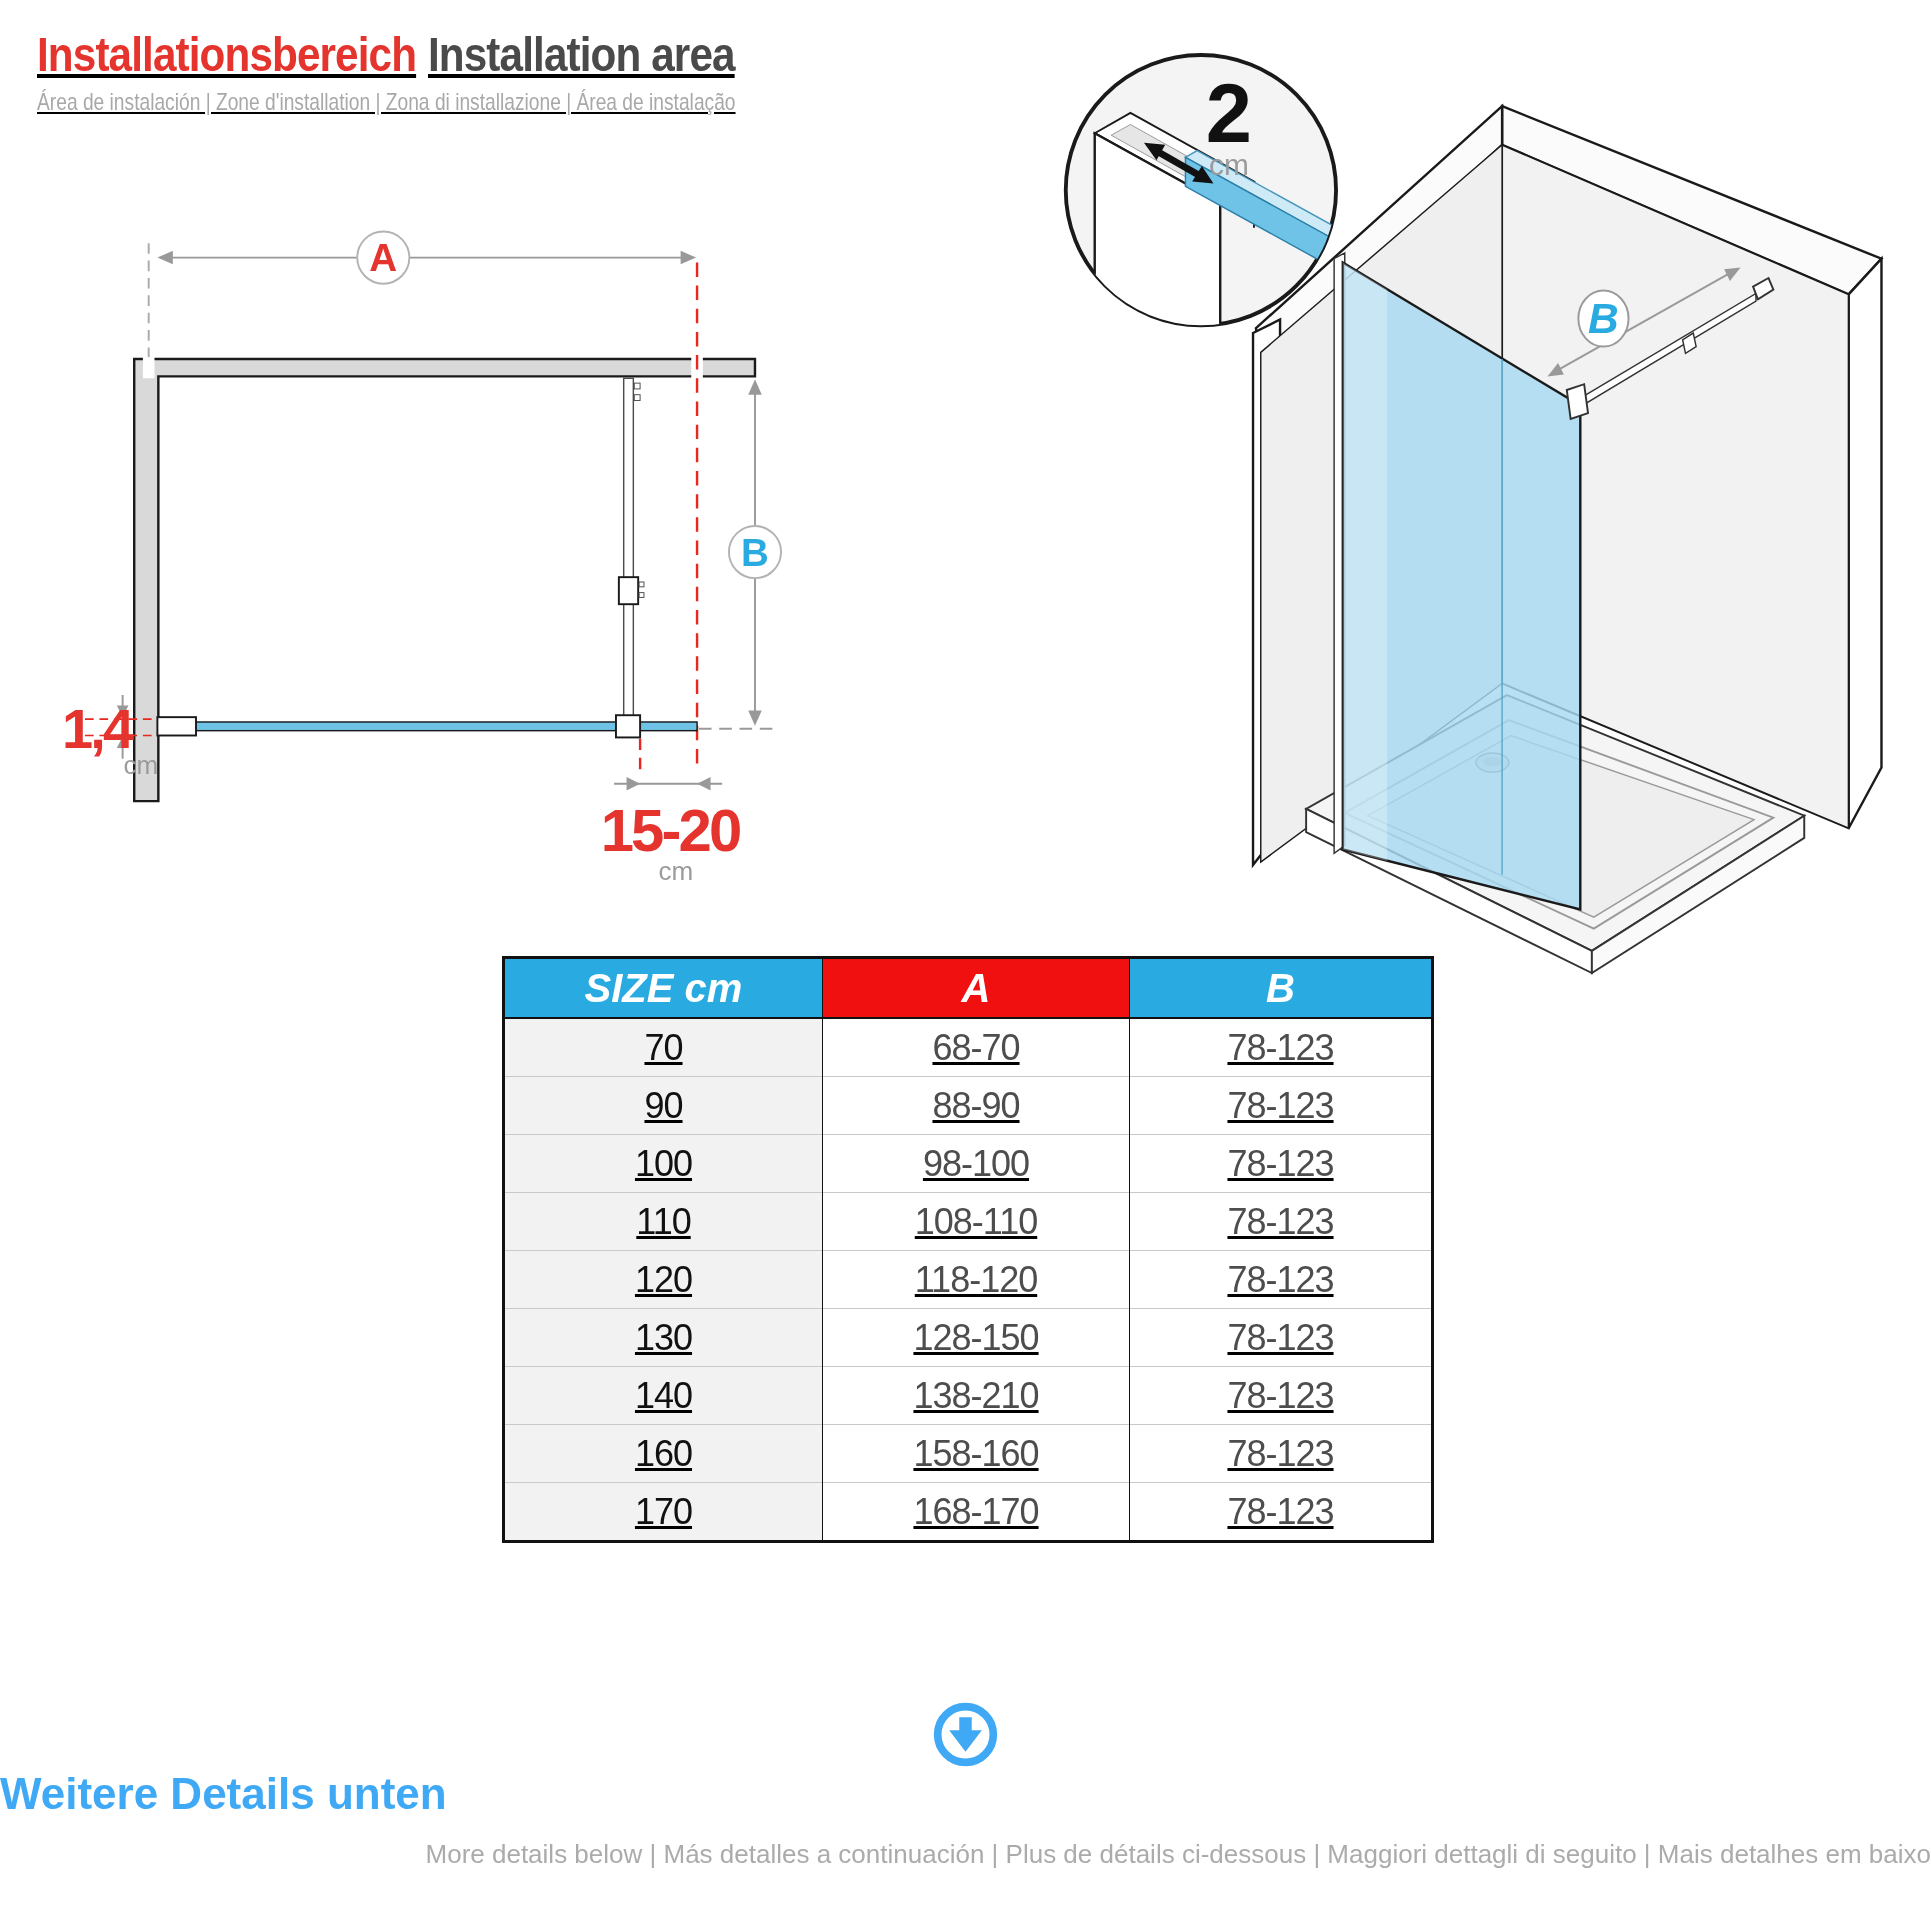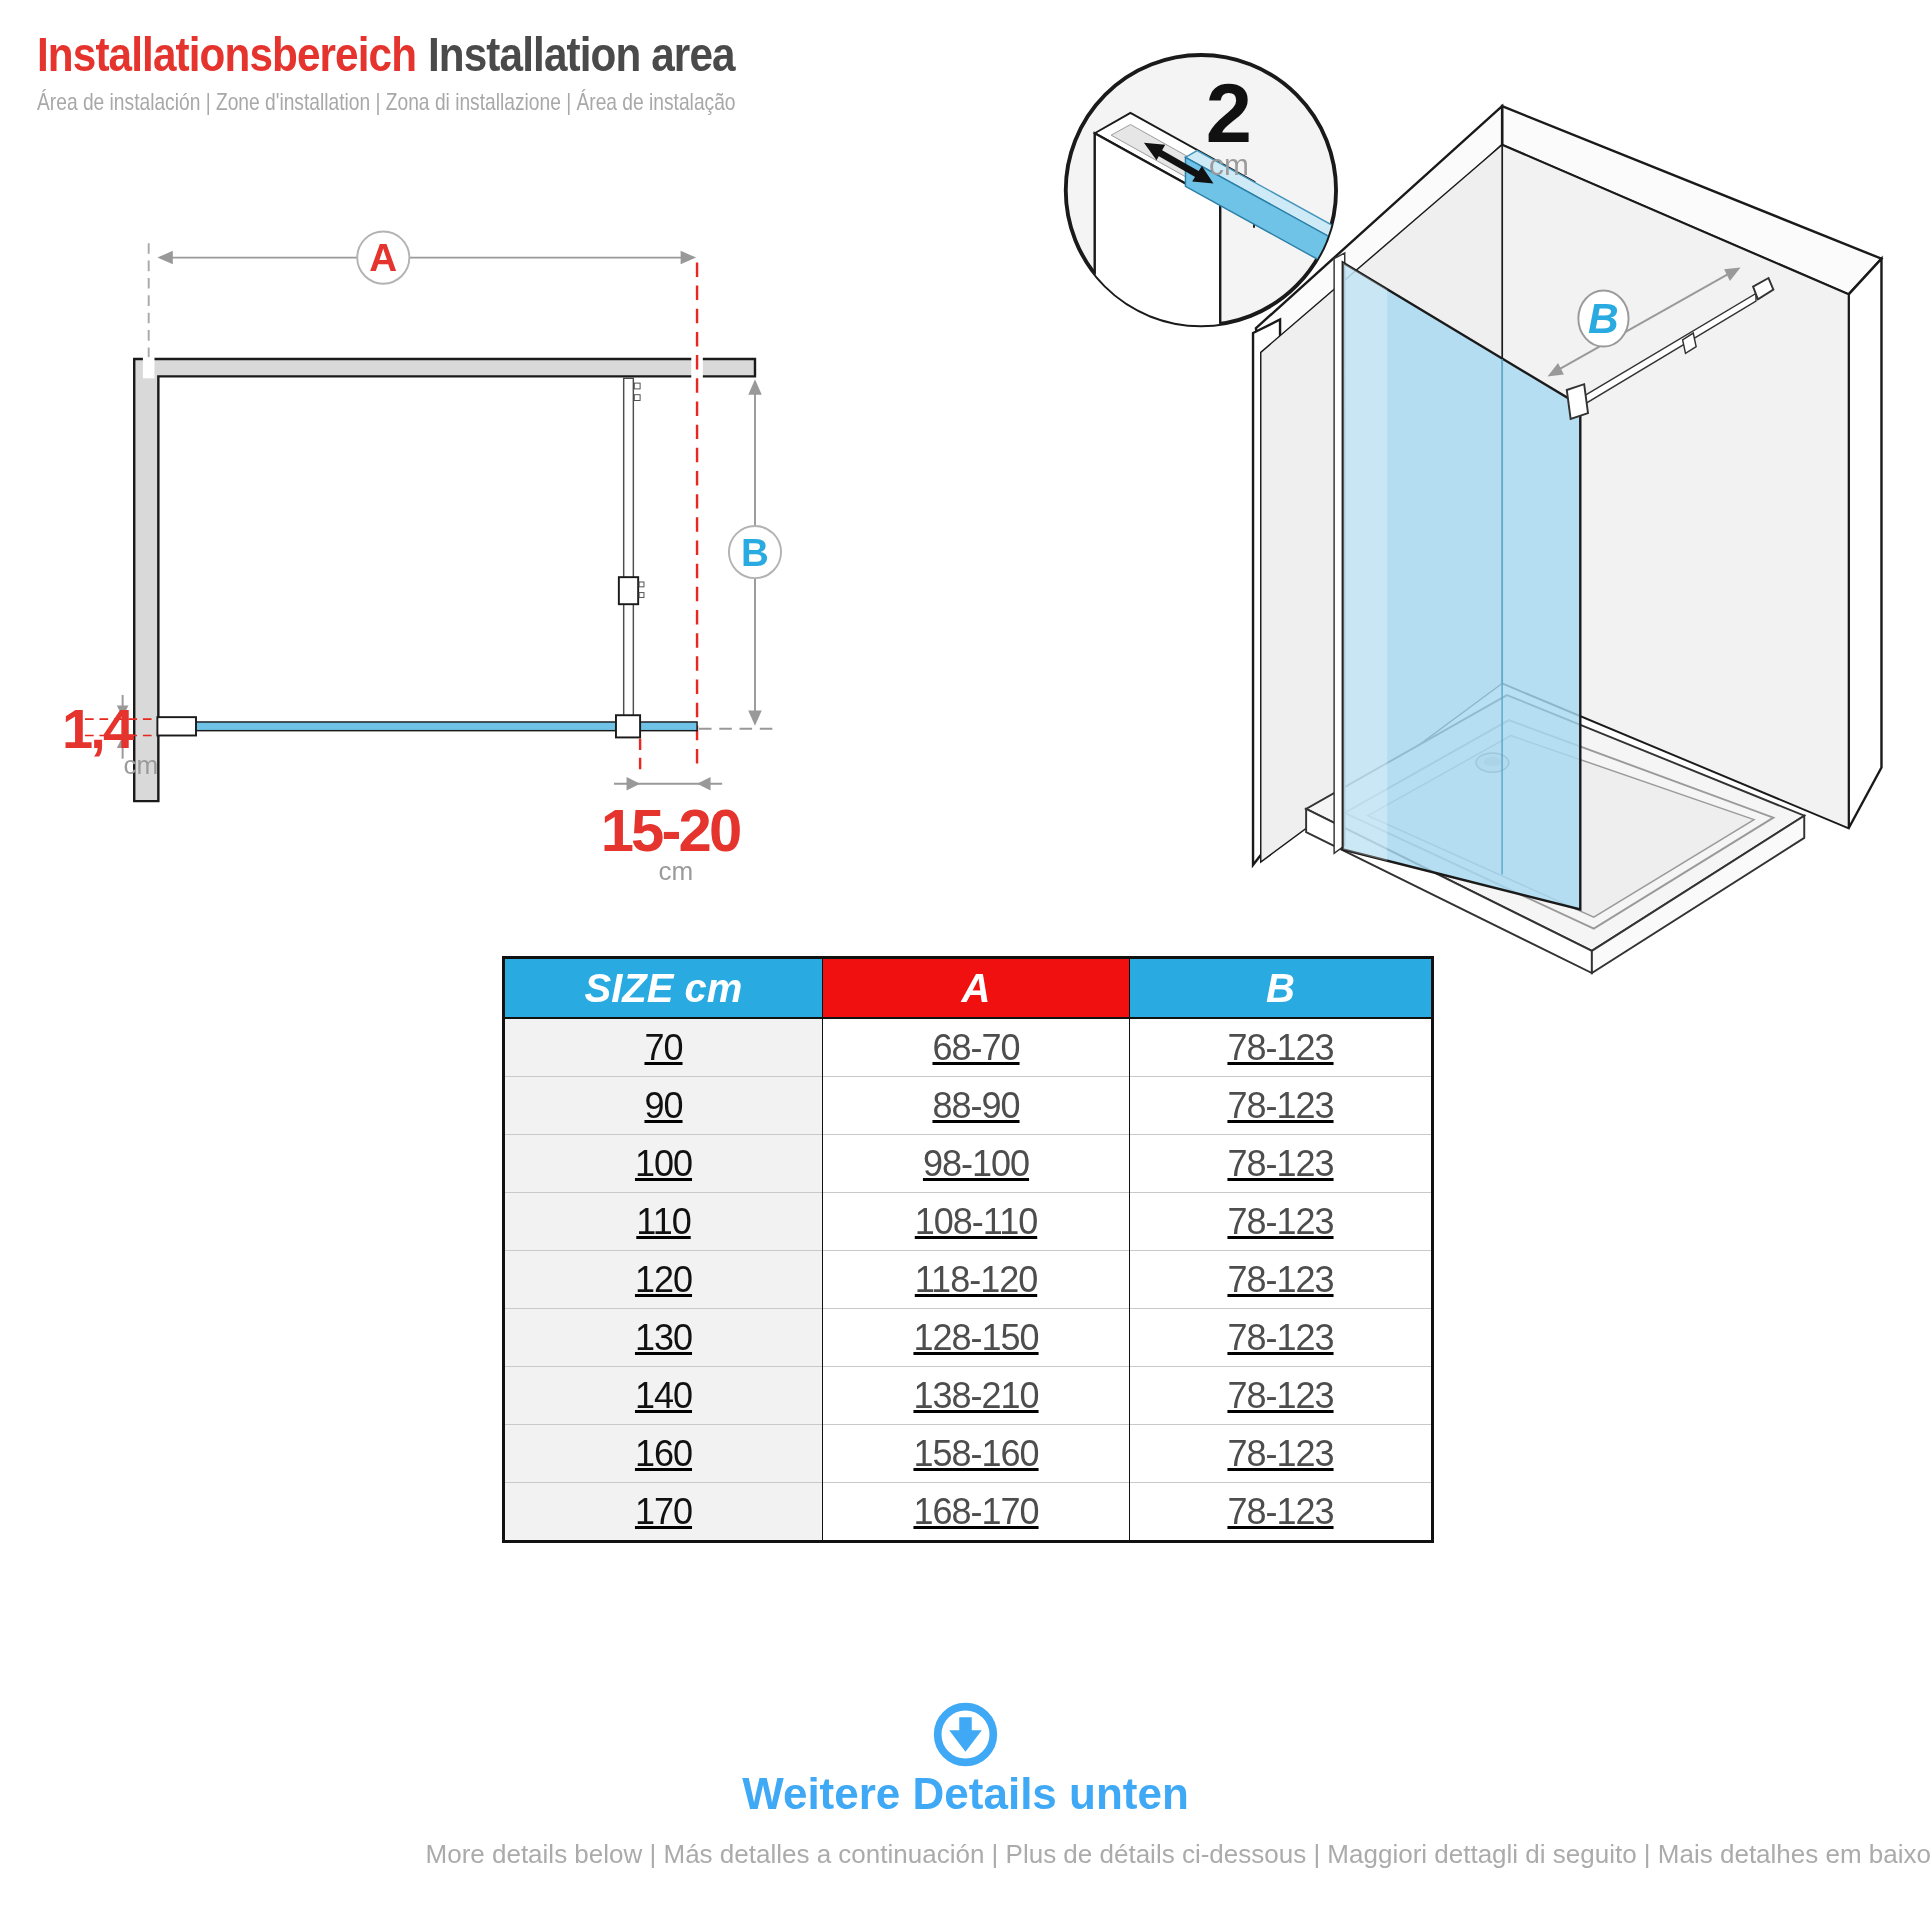--- a/index.html
+++ b/index.html
@@ -1,19 +1,19 @@
 <!DOCTYPE html>
 <html style="--accent-red: #E5332D; --table-red: #F01010; --accent-blue: #29ABE2; --link-blue: #3FA9F5;"><head>
 <meta charset="utf-8">
 <style>
   html,body{margin:0;padding:0;background:#fff;}
   #page{position:relative;width:1931px;height:1931px;background:#fff;overflow:hidden;
         font-family:"Liberation Sans",sans-serif;}
   
-  #header{position:absolute;left:37px;top:27px;}
+  #header{position:absolute;left:37px;top:27px;text-decoration:underline;}
   #title-row{display:flex;gap:13.5px;white-space:nowrap;transform:scaleX(.88);transform-origin:left;
              font-size:48px;font-weight:700;letter-spacing:-1px;}
   #title-de{color:var(--accent-red);}
   #title-en{color:#4a4a4a;font-weight:600;}
   #subtitle{margin-top:5.8px;white-space:nowrap;color:#a8a8a8;font-size:24px;
             transform:scaleX(.8);transform-origin:left;letter-spacing:0;}
   
   .pane{position:absolute;}
   
   #size-table{position:absolute;left:502px;top:956px;width:929px;border-collapse:collapse;
@@ -24,21 +24,21 @@
   #size-table th.col-b{background:var(--accent-blue);}
   #size-table th + th, #size-table td + td{border-left:1.9px solid #111;}
   #size-table thead tr{border-bottom:2.9px solid #111;}
   #size-table tbody tr{border-top:1.9px solid #c9c9c9;text-decoration:underline;}
   #size-table tbody tr:first-child{border-top:none;}
   #size-table td{height:57px;text-align:center;font-size:36px;color:#4d4d4d;
                  letter-spacing:-1px;padding:0;}
   #size-table td:first-child{background:#f2f2f2;color:#111;}
   
   #footer-icon{position:absolute;left:930px;top:1699px;}
-  #footer-headline{position:absolute;left:0;top:1769px;width:1931px;text-align:center;
+  #footer-headline{position:absolute;left:0;top:1769px;width:1931px;
                    color:var(--link-blue);font-size:44px;font-weight:600;letter-spacing:0;}
   #footer-translations{position:absolute;left:0;top:1839px;width:1931px;text-align:right;
                    color:#ababab;font-size:26px;letter-spacing:0;}
   text{font-family:"Liberation Sans",sans-serif;}
 </style>
 </head>
 <body>
 
 <div id="page">
 

